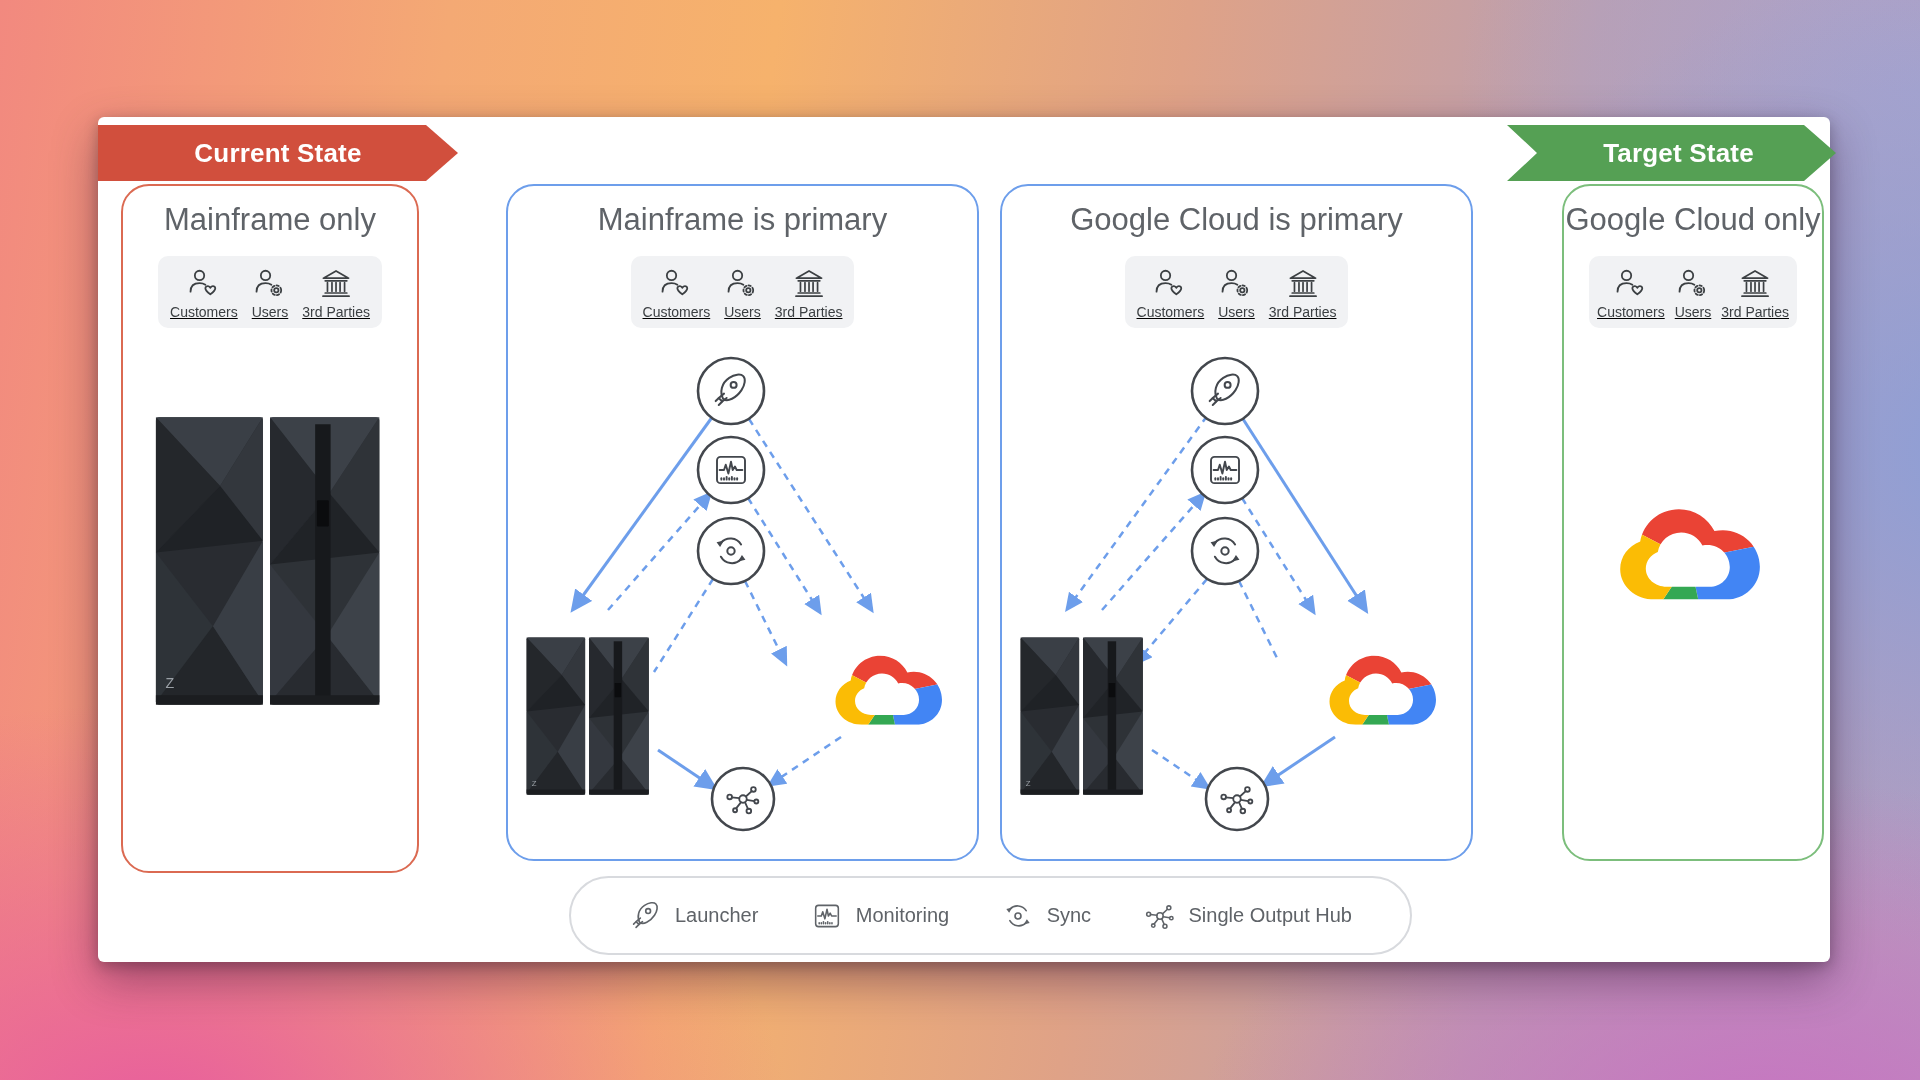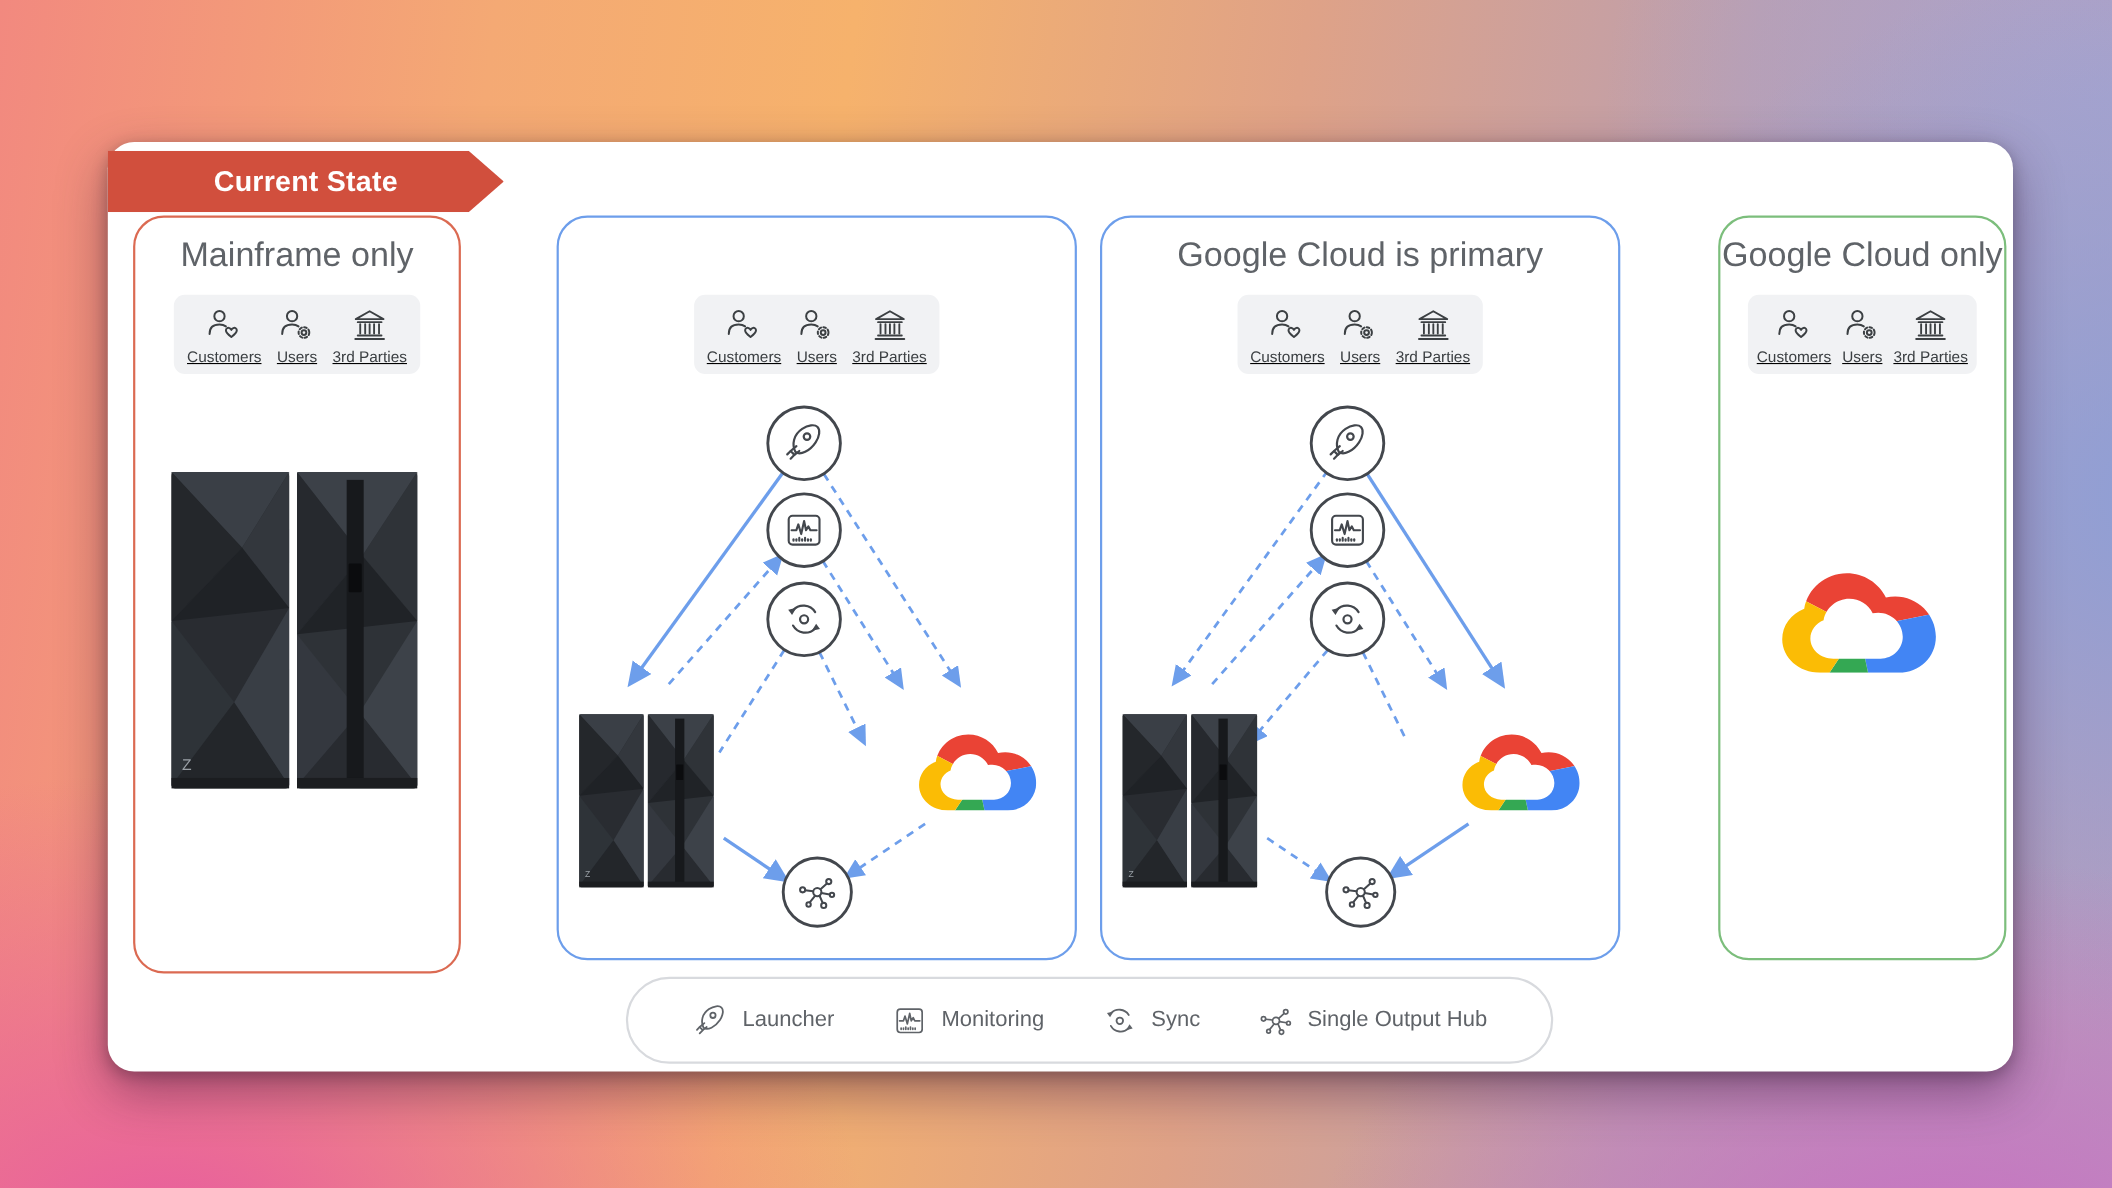--- a/index.html
+++ b/index.html
@@ -9,23 +9,22 @@
     background:
       radial-gradient(55% 65% at 8% 104%, #E85D9E 0%, rgba(232,93,158,0) 60%),
       radial-gradient(50% 60% at 92% 108%, #C96FC2 0%, rgba(201,111,194,0) 60%),
       radial-gradient(45% 70% at 103% 42%, #8E9FD6 0%, rgba(142,159,214,0) 65%),
       radial-gradient(40% 60% at 100% 8%, #A9A3CC 0%, rgba(169,163,204,0) 60%),
       linear-gradient(97deg, #F2897F 0%, #F4A974 22%, #F6B26C 38%, #DFA287 58%, #BC9FAF 78%, #B59DBE 100%);
   }
   .stage{position:relative;width:1920px;height:1080px;}
   .card{
     position:absolute;left:98px;top:117px;width:1732px;height:845px;
-    background:#fff;border-radius:24px;
+    background:#fff;border-radius:6px;
     box-shadow:0 18px 45px rgba(60,20,60,.45), 0 4px 14px rgba(0,0,0,.25);
-    margin-top:12px;
   }
   
   .chev{position:absolute;top:8px;height:56px;display:flex;align-items:center;justify-content:center;
         color:#fff;font-weight:bold;font-size:26px;letter-spacing:.2px;}
   .chev span{position:relative;z-index:2;}
   .chev.first{clip-path:polygon(0 0, calc(100% - 32px) 0, 100% 50%, calc(100% - 32px) 100%, 0 100%);}
   .chev.mid{clip-path:polygon(0 0, calc(100% - 32px) 0, 100% 50%, calc(100% - 32px) 100%, 0 100%, 30px 50%);}
   .chev-red{left:0;width:360px;background:#D14F3D;}
   .chev-blue{left:369px;width:1020px;background:#4A80E8;padding-left:14px;}
   .chev-green{left:1409px;width:315px;background:#55A054;padding-left:14px;}
@@ -183,20 +182,23 @@
     </symbol>
   </defs>
 </svg>
 
 <div class="stage">
   <div class="card">
 
     <div class="chev first chev-red">
       <span>Current State</span>
     </div>
+    <div class="chev mid chev-green">
+      <span>Target State</span>
+    </div>
 
     <section class="panel panel-current">
       <div class="ptitle">Mainframe only</div>
       <div class="audbox">
         <div class="auditem">
           <svg class="ico">
               <use href="#i-person-heart"></use>
             </svg>
           <span class="audlabel">Customers</span>
         </div>
@@ -212,20 +214,21 @@
             </svg>
           <span class="audlabel">3rd Parties</span>
         </div>
       </div>
       <svg class="bigmainframe" viewBox="0 0 200 260">
           <use href="#i-mainframe"></use>
         </svg>
     </section>
 
     <section class="panel panel-dual-left">
+      <div class="ptitle">Mainframe is primary</div>
       <div class="audbox">
         <div class="auditem">
           <svg class="ico">
               <use href="#i-person-heart"></use>
             </svg>
           <span class="audlabel">Customers</span>
         </div>
         <div class="auditem">
           <svg class="ico">
               <use href="#i-person-gear"></use>

